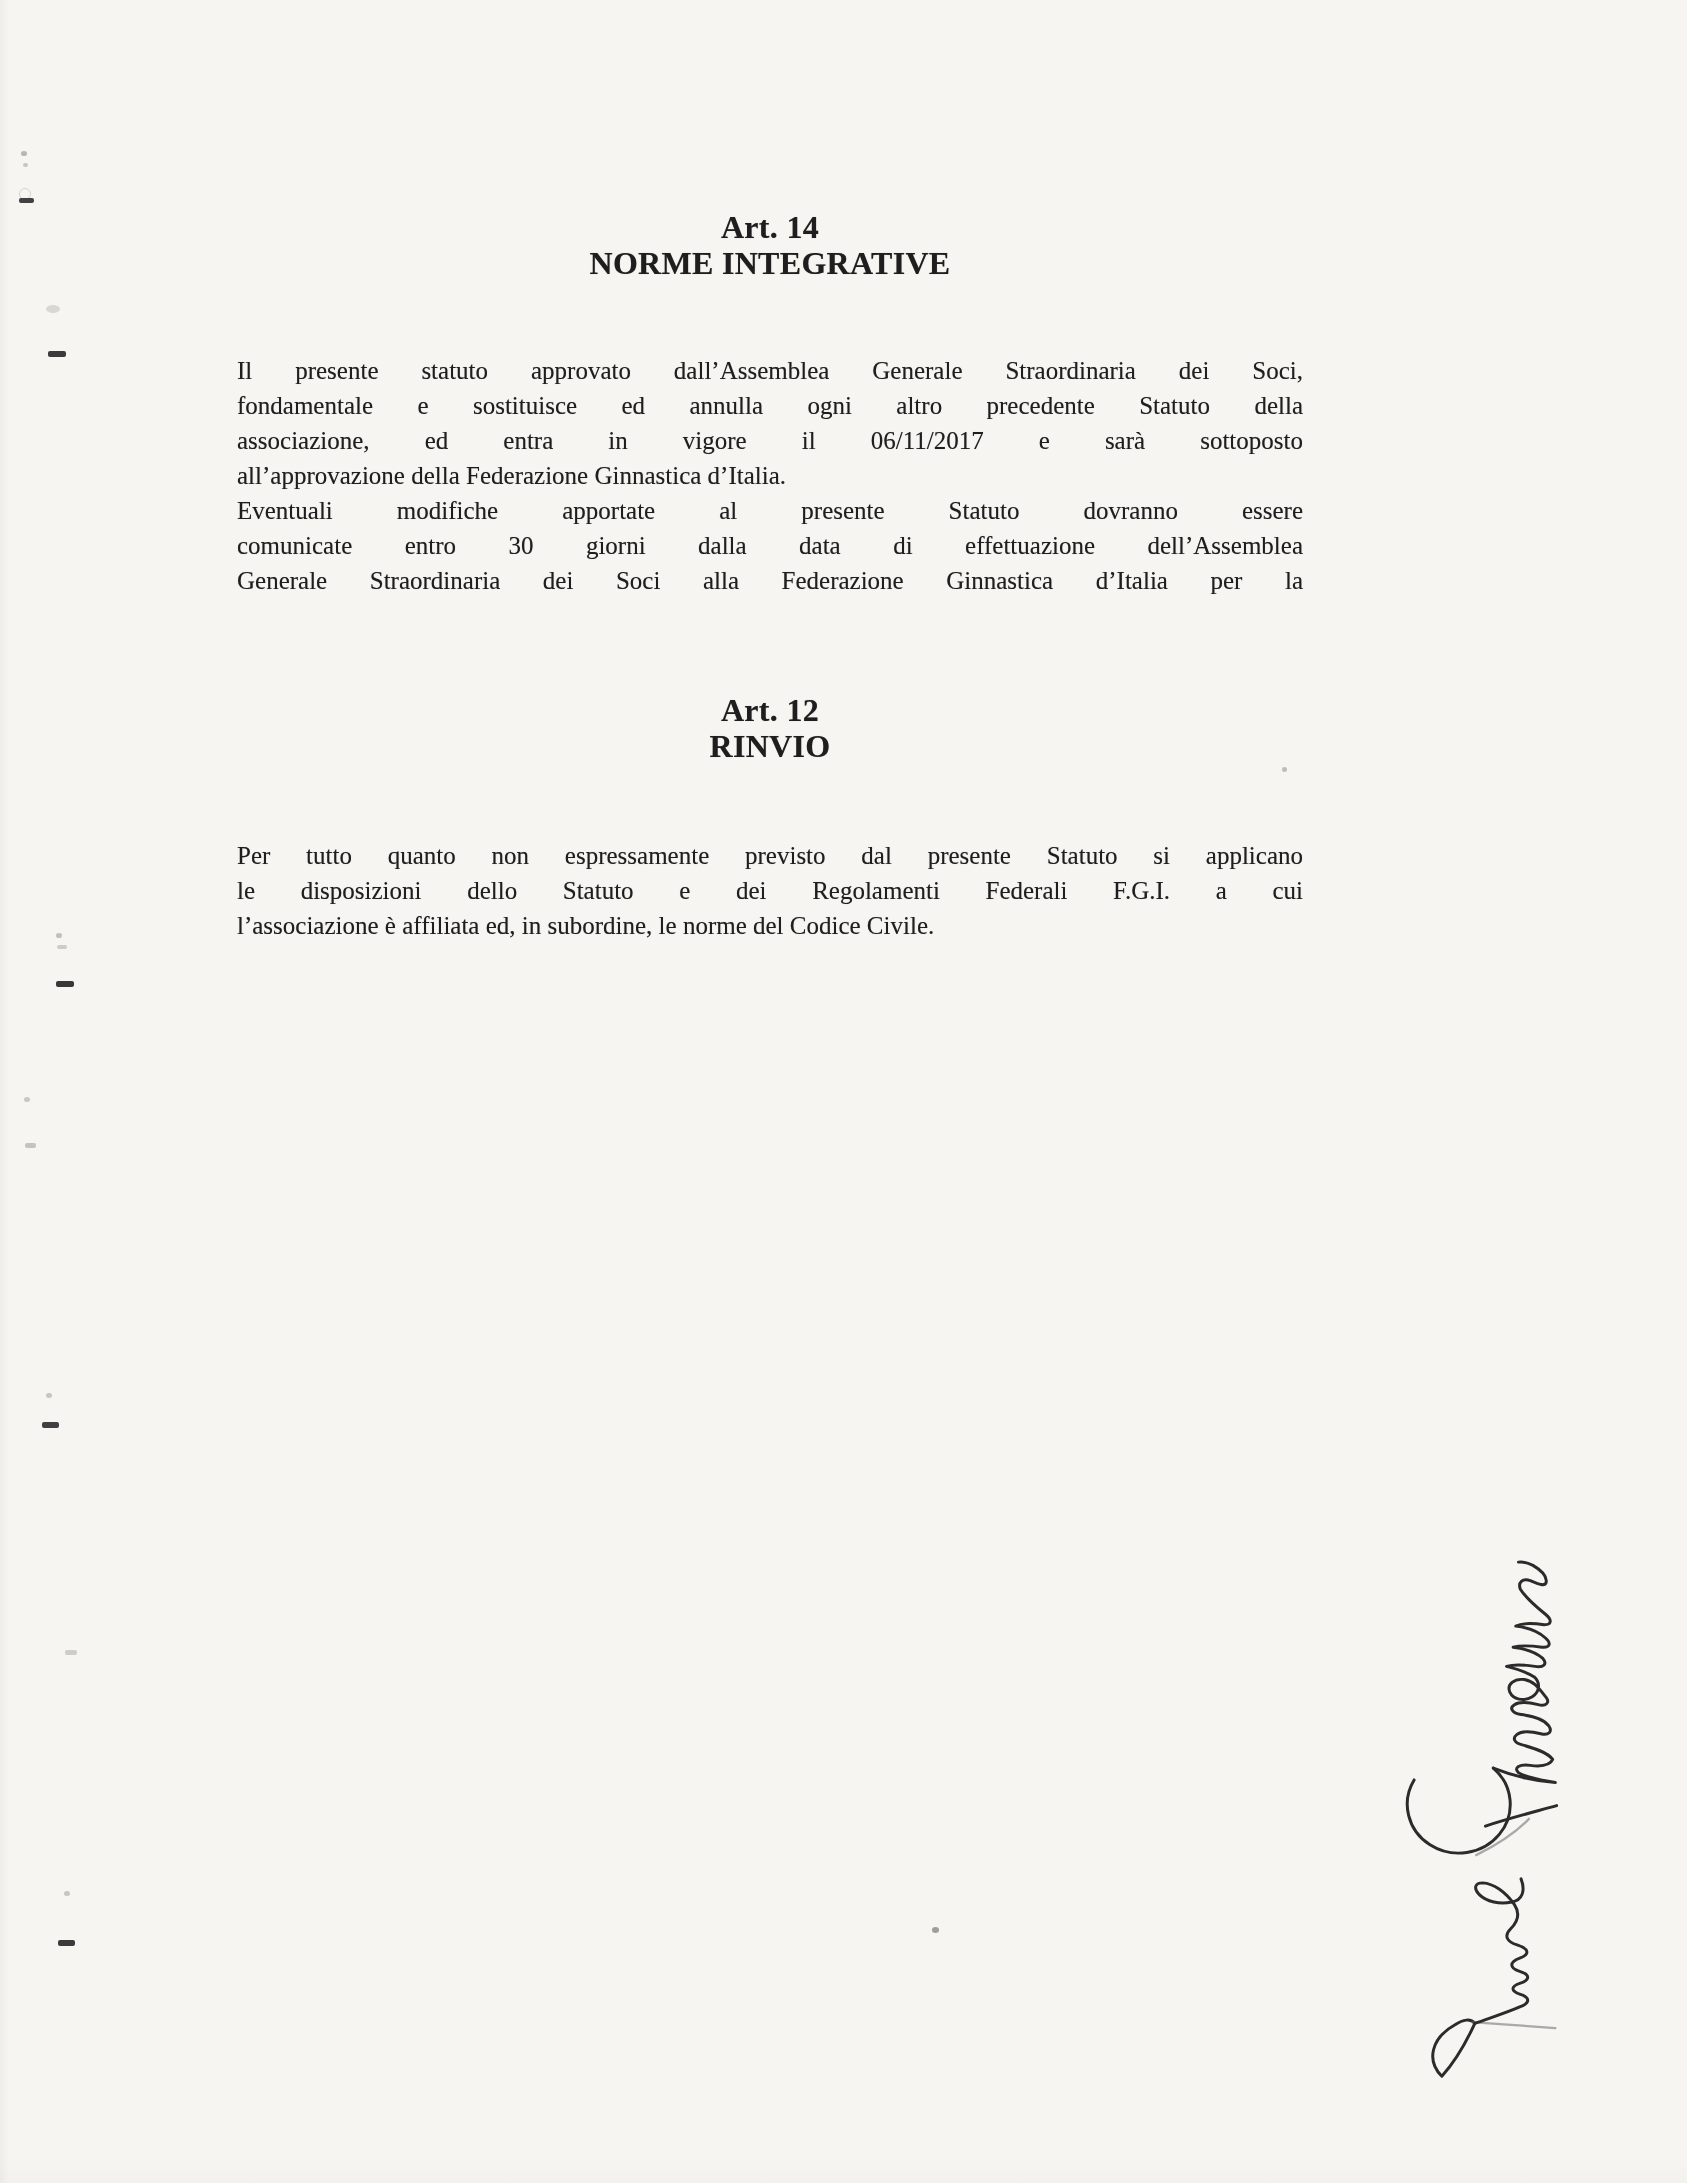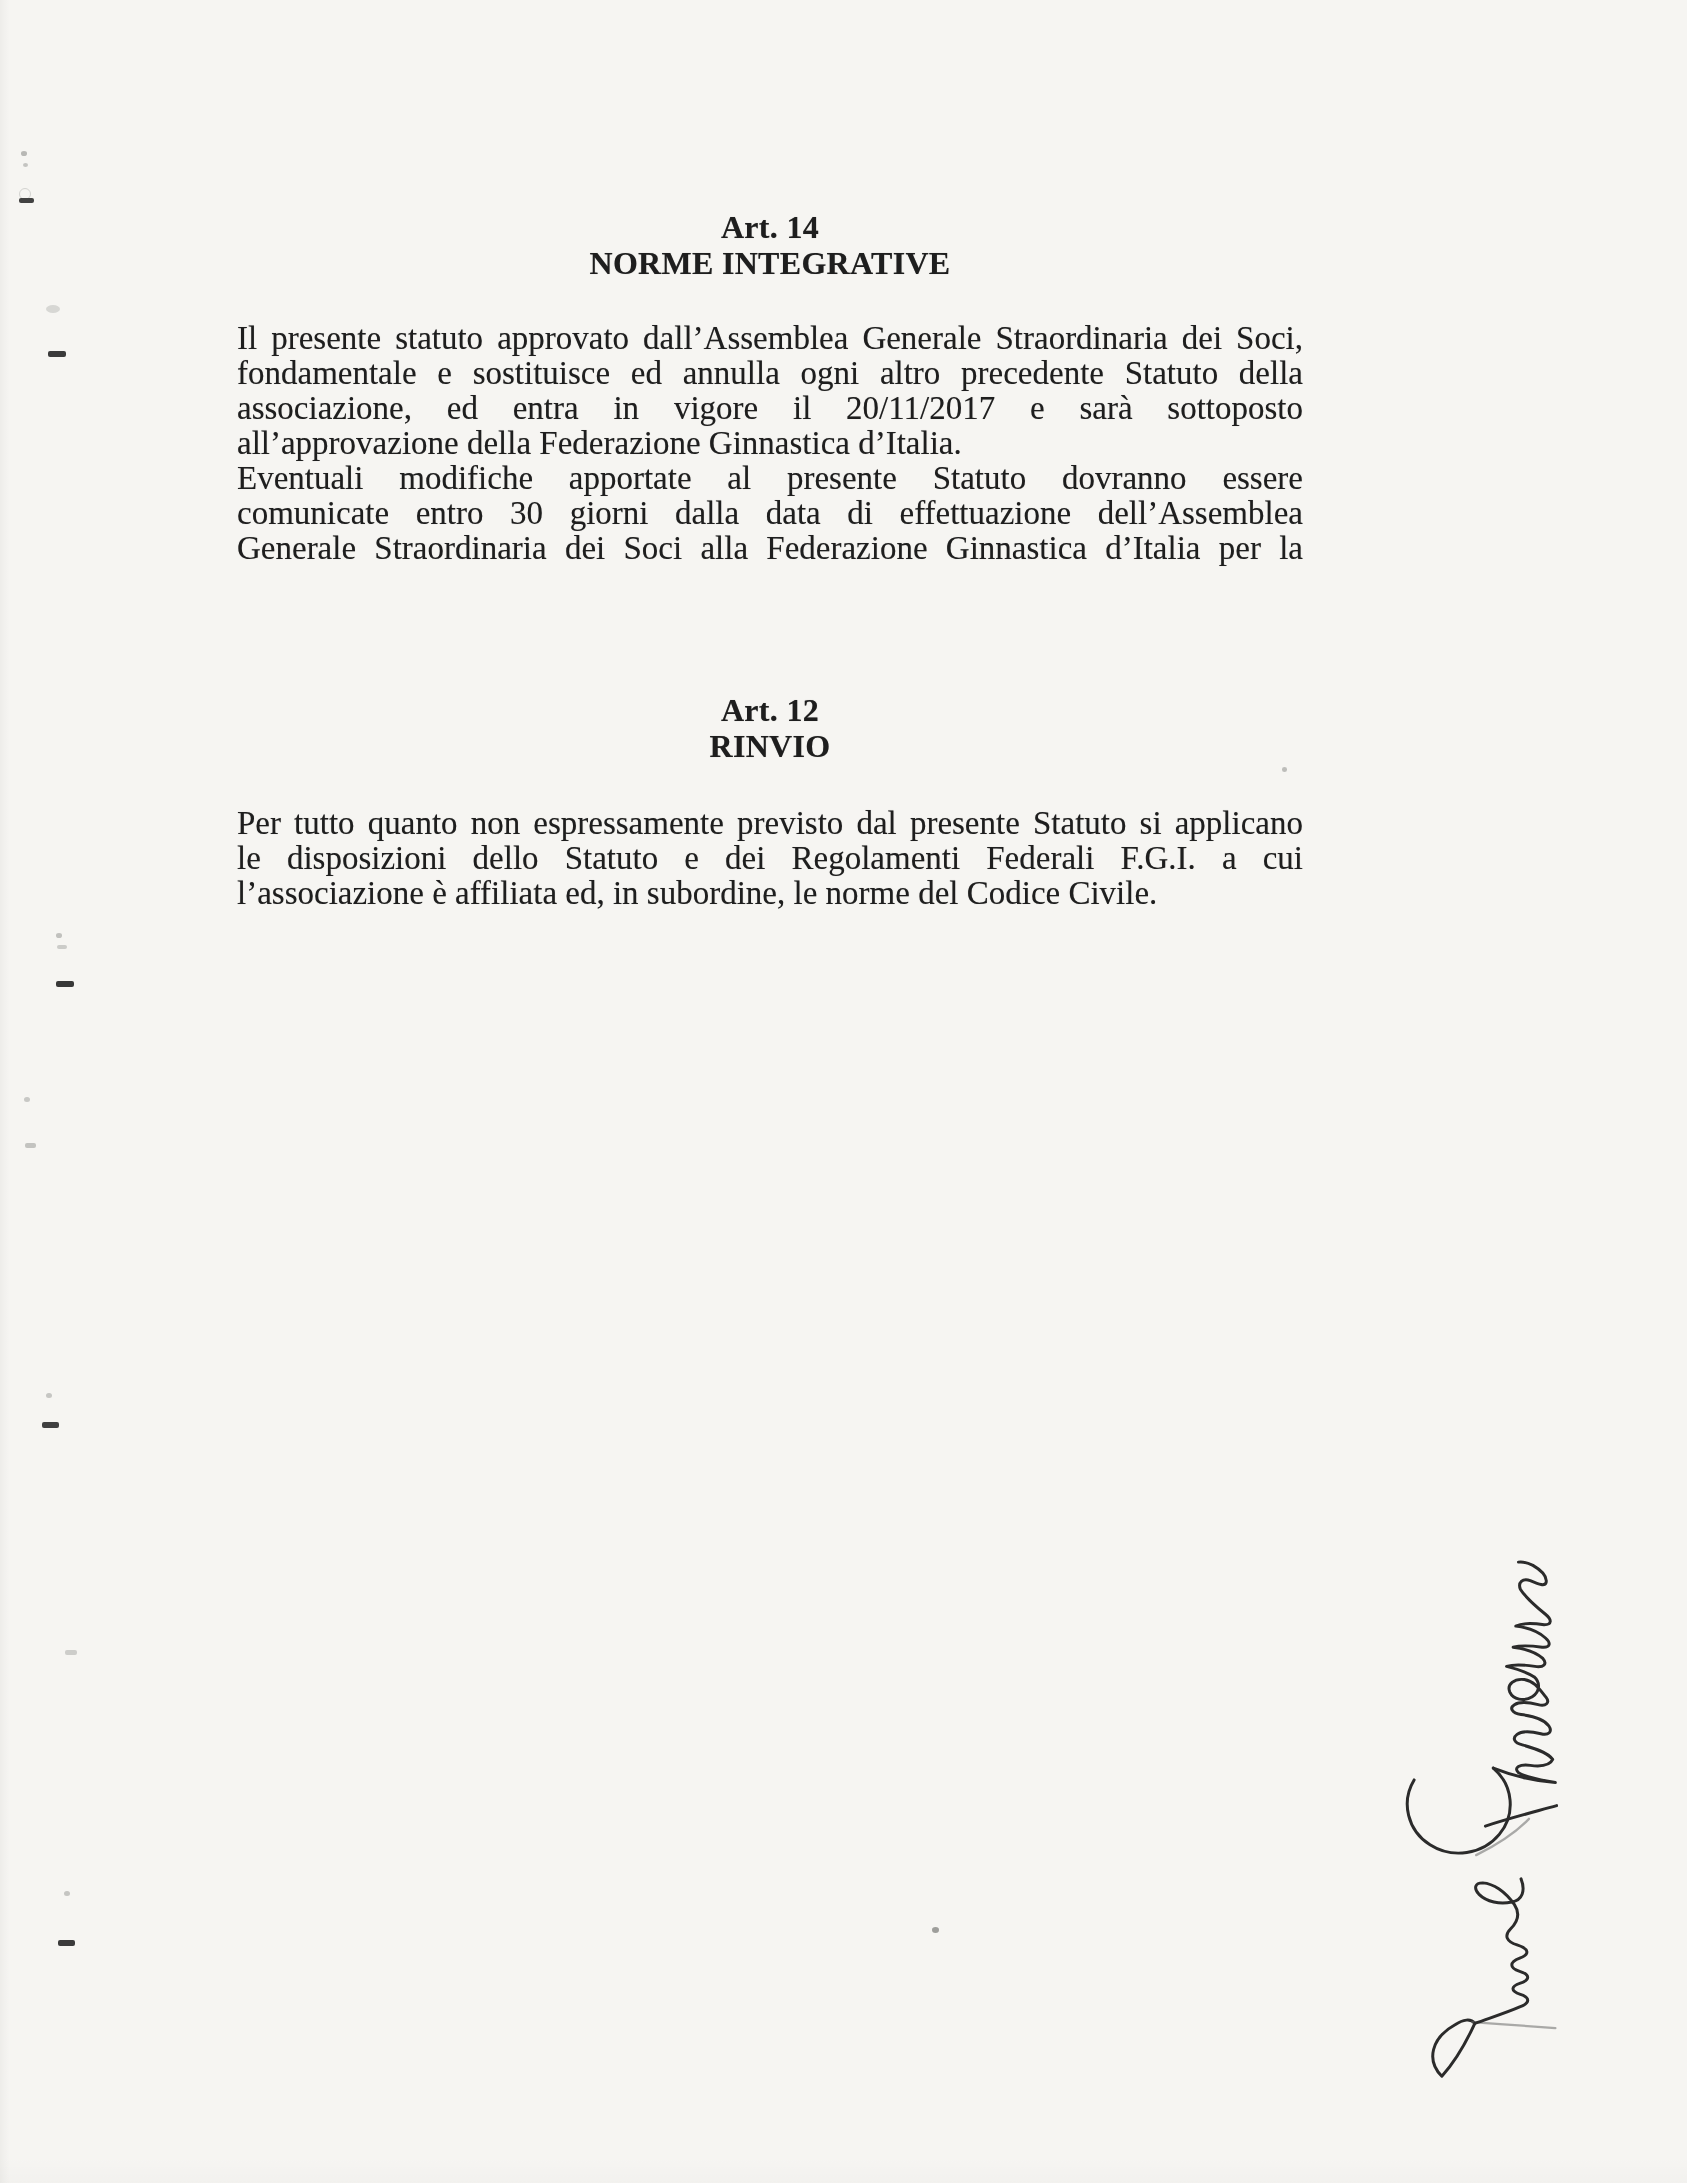--- a/index.html
+++ b/index.html
@@ -11,21 +11,21 @@
                       linear-gradient(0deg, rgba(0,0,0,0.015) 0px, rgba(0,0,0,0) 26.5px);
     overflow:hidden;
     font-family:"Liberation Serif", serif;
     color:#1e1e1e;
   }
   .textcol { position:absolute; left:237px; width:1066px; }
   .hblock { text-align:center; font-weight:bold; font-size:32px; line-height:36px;
             letter-spacing:0.3px; text-shadow:0 0 0.7px rgba(25,25,25,0.45); }
   .hb1 { top:209px; }
   .hb2 { top:692px; }
-  .para { font-size:33px; text-shadow:0 0 0.7px rgba(25,25,25,0.4); }
+  .para { font-size:25px; text-shadow:0 0 0.7px rgba(25,25,25,0.4);margin-top:32px; }
   .p1 { top:321px; }
   .p2 { top:806px; }
   .ln { line-height:35px; height:35px; overflow:visible; white-space:nowrap; }
   .jl { white-space:normal; text-align:justify; text-align-last:justify; }
   .ll { text-align:left; }
   
   .sig { position:absolute; left:1393px; top:1558px; width:165px; height:523px; }
   .sig path, .sig ellipse { fill:none; stroke:#2b2b2b; stroke-width:4.5;
     stroke-linecap:round; stroke-linejoin:round; }
   .sig .lt { stroke:#6a6a6a; stroke-width:3.5; opacity:0.55; }
@@ -40,21 +40,21 @@
 <div class="page">
 
   <section class="textcol hblock hb1" style="position:absolute;">
     <div>Art. 14</div>
     <div>NORME INTEGRATIVE</div>
   </section>
 
   <section class="textcol para p1" style="position:absolute;">
     <div class="ln jl">Il presente statuto approvato dall’Assemblea Generale Straordinaria dei Soci,</div>
     <div class="ln jl">fondamentale e sostituisce ed annulla ogni altro precedente Statuto della</div>
-    <div class="ln jl">associazione, ed entra in vigore il 20/11/2017 e sarà sottoposto</div>
+    <div class="ln jl">associazione, ed entra in vigore il 06/11/2017 e sarà sottoposto</div>
     <div class="ln ll">all’approvazione della Federazione Ginnastica d’Italia.</div>
     <div class="ln jl">Eventuali modifiche apportate al presente Statuto dovranno essere</div>
     <div class="ln jl">comunicate entro 30 giorni dalla data di effettuazione dell’Assemblea</div>
     <div class="ln jl">Generale Straordinaria dei Soci alla Federazione Ginnastica d’Italia per la</div>
   </section>
 
   <section class="textcol hblock hb2" style="position:absolute;">
     <div>Art. 12</div>
     <div>RINVIO</div>
   </section>

